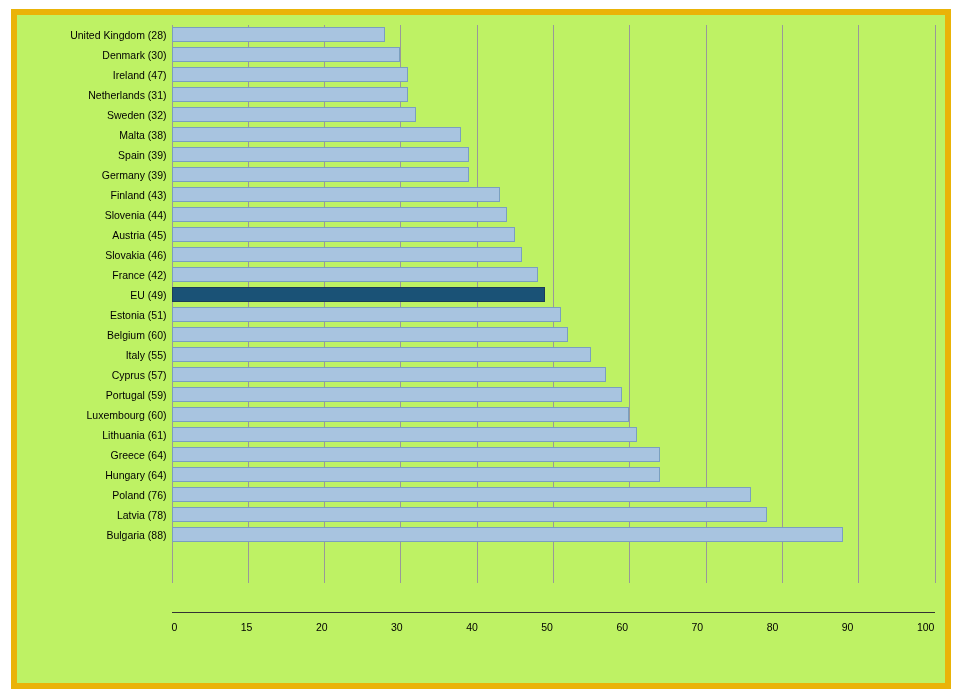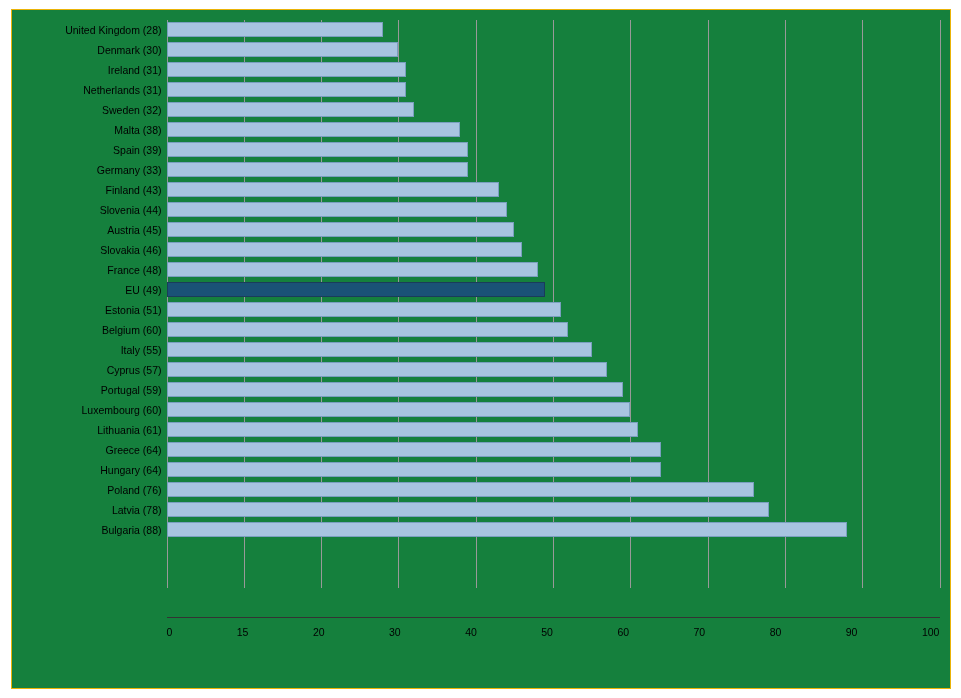--- a/index.html
+++ b/index.html
@@ -9,24 +9,24 @@
       font-size: 11px;
       width: 961px;
       height: 698px;
       display: flex;
       align-items: center;
       justify-content: center;
     }
     .chart-container {
       width: 940px;
       height: 680px;
-      border: 1px solid #eab308;
+      border: 6px solid #eab308;
       padding: 10px 10px 40px 155px;
       position: relative;
-      background: #15803d;
+      background: #bef264;
     }
     .chart-area {
       width: 100%;
       height: 100%;
       position: relative;
     }
     .bars-wrapper {
       position: absolute;
       top: 0;
       left: 0;
@@ -114,61 +114,61 @@
         <div class="grid-line" style="left: 100%;"></div>
         <div class="bar-row">
           <div class="bar-label">United Kingdom (28)</div>
           <div class="bar" style="width: 28%;"></div>
         </div>
         <div class="bar-row">
           <div class="bar-label">Denmark (30)</div>
           <div class="bar" style="width: 30%;"></div>
         </div>
         <div class="bar-row">
-          <div class="bar-label">Ireland (31)</div>
+          <div class="bar-label">Ireland (47)</div>
           <div class="bar" style="width: 31%;"></div>
         </div>
         <div class="bar-row">
           <div class="bar-label">Netherlands (31)</div>
           <div class="bar" style="width: 31%;"></div>
         </div>
         <div class="bar-row">
           <div class="bar-label">Sweden (32)</div>
           <div class="bar" style="width: 32%;"></div>
         </div>
         <div class="bar-row">
           <div class="bar-label">Malta (38)</div>
           <div class="bar" style="width: 38%;"></div>
         </div>
         <div class="bar-row">
           <div class="bar-label">Spain (39)</div>
           <div class="bar" style="width: 39%;"></div>
         </div>
         <div class="bar-row">
-          <div class="bar-label">Germany (33)</div>
+          <div class="bar-label">Germany (39)</div>
           <div class="bar" style="width: 39%;"></div>
         </div>
         <div class="bar-row">
           <div class="bar-label">Finland (43)</div>
           <div class="bar" style="width: 43%;"></div>
         </div>
         <div class="bar-row">
           <div class="bar-label">Slovenia (44)</div>
           <div class="bar" style="width: 44%;"></div>
         </div>
         <div class="bar-row">
           <div class="bar-label">Austria (45)</div>
           <div class="bar" style="width: 45%;"></div>
         </div>
         <div class="bar-row">
           <div class="bar-label">Slovakia (46)</div>
           <div class="bar" style="width: 46%;"></div>
         </div>
         <div class="bar-row">
-          <div class="bar-label">France (48)</div>
+          <div class="bar-label">France (42)</div>
           <div class="bar" style="width: 48%;"></div>
         </div>
         <div class="bar-row">
           <div class="bar-label eu-label">EU (49)</div>
           <div class="bar eu-bar" style="width: 49%;"></div>
         </div>
         <div class="bar-row">
           <div class="bar-label">Estonia (51)</div>
           <div class="bar" style="width: 51%;"></div>
         </div>

